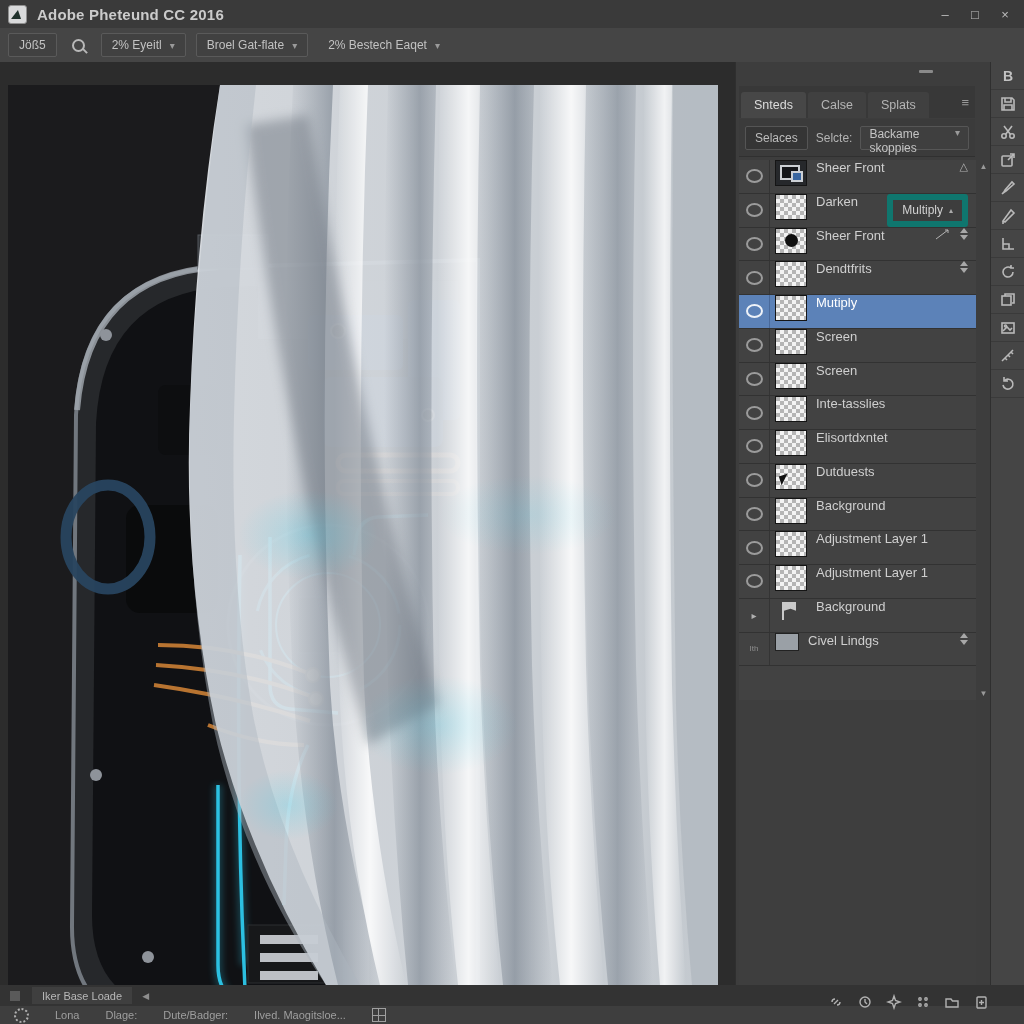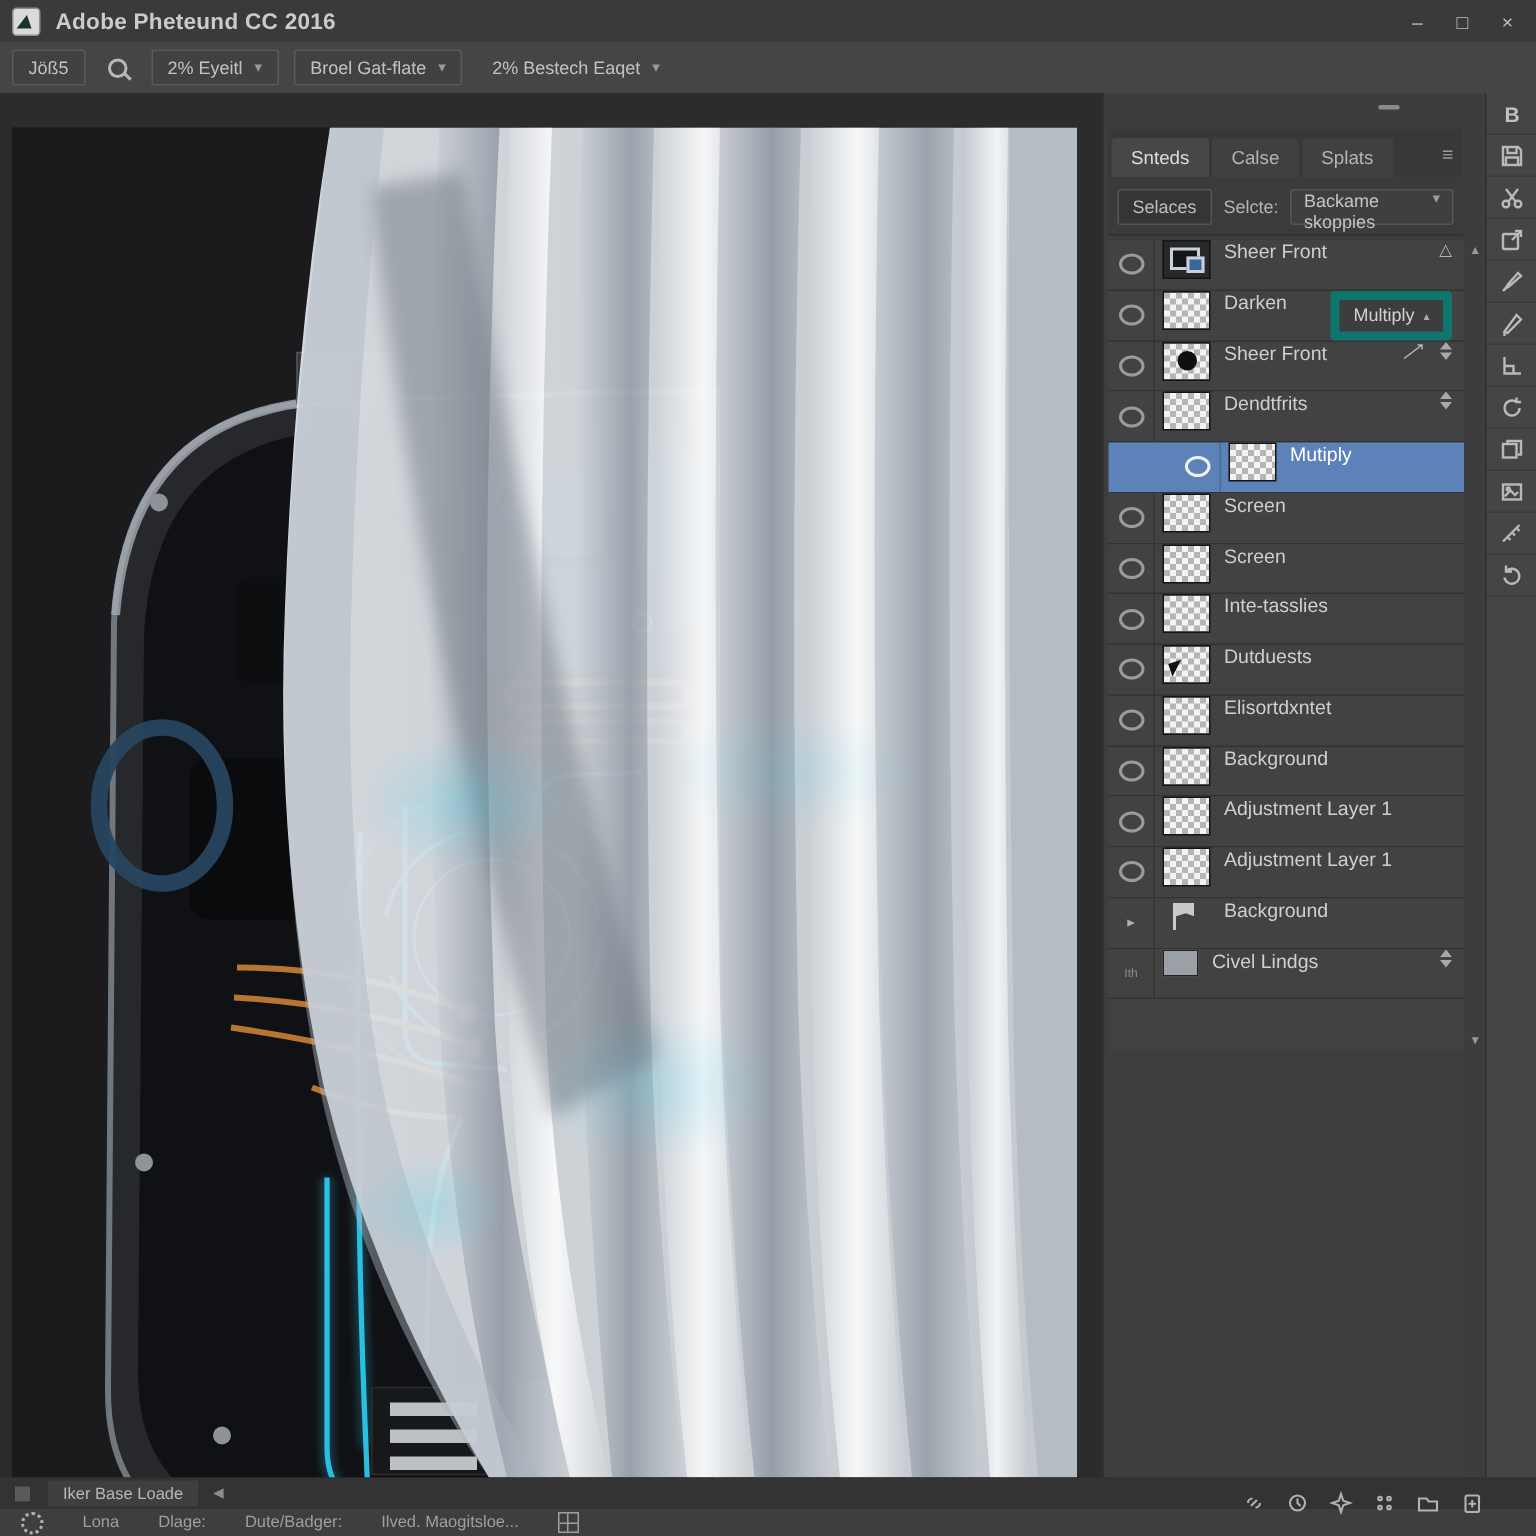--- a/index.html
+++ b/index.html
@@ -56,21 +56,21 @@
              display:flex;align-items:center;gap:8px;padding:0 6px;border-bottom:1px solid #303030;}
   #filter-button{height:22px;padding:0 9px;display:flex;align-items:center;background:#353535;
              border:1px solid #555;border-radius:2px;font-size:12px;color:#bdbdbd;}
   #filter-label{font-size:12px;color:#b4b4b4;}
   #filter-dropdown{height:22px;flex:1;display:flex;gap:6px;background:#3f3f3f;
              border:1px solid #565656;border-radius:2px;padding:0 8px;font-size:12px;color:#c4c4c4;}
   #filter-dropdown .caret{margin-left:auto;color:#9a9a9a;font-size:10px;}
 
   #layers-list{position:absolute;left:3px;top:98px;width:237px;height:540px;background:#424242;}
   .lrow{height:33.75px;display:flex;align-items:flex-start;border-bottom:1px solid #323232;box-sizing:border-box;background:#424242;}
-  .lrow.sel{background:#5c82b8;padding-left:44px;}
+  .lrow.sel{background:#5c82b8;}
   .lrow.sel .lname{color:#fff;}
   .eyecell{width:30px;height:100%;flex:none;display:flex;align-items:center;justify-content:center;
            border-right:1px solid #343434;}
   .lrow.sel .eyecell{border-right-color:#49699a;}
   .oval{width:13px;height:10px;border:2px solid #9b9b9b;border-radius:50%;}
   .lrow.sel .oval{border-color:#eef2f8;}
   .grpArrow{color:#b0b0b0;font-size:10px;}
   .eyetext{font-size:8px;color:#8d8d8d;}
   .thumb{width:32px;height:26px;border:1px solid #151515;margin:0 9px 0 5px;flex:none;
          position:relative;box-sizing:border-box;background:#fff;}
@@ -370,32 +370,32 @@
           <div class="oval"></div>
         </div>
         <div class="thumb checker"></div>
         <div class="lname">Inte-tasslies</div>
         <div class="rads"></div>
       </div>
       <div class="lrow">
         <div class="eyecell">
           <div class="oval"></div>
         </div>
+        <div class="thumb checker"></div>
+        <div class="lname">Elisortdxntet</div>
+        <div class="rads"></div>
+      </div>
+      <div class="lrow">
+        <div class="eyecell">
+          <div class="oval"></div>
+        </div>
         <div class="thumb checker-cursor">
           <div class="cur"></div>
         </div>
         <div class="lname">Dutduests</div>
-        <div class="rads"></div>
-      </div>
-      <div class="lrow">
-        <div class="eyecell">
-          <div class="oval"></div>
-        </div>
-        <div class="thumb checker"></div>
-        <div class="lname">Elisortdxntet</div>
         <div class="rads"></div>
       </div>
       <div class="lrow">
         <div class="eyecell">
           <div class="oval"></div>
         </div>
         <div class="thumb checker"></div>
         <div class="lname">Background</div>
         <div class="rads"></div>
       </div>

